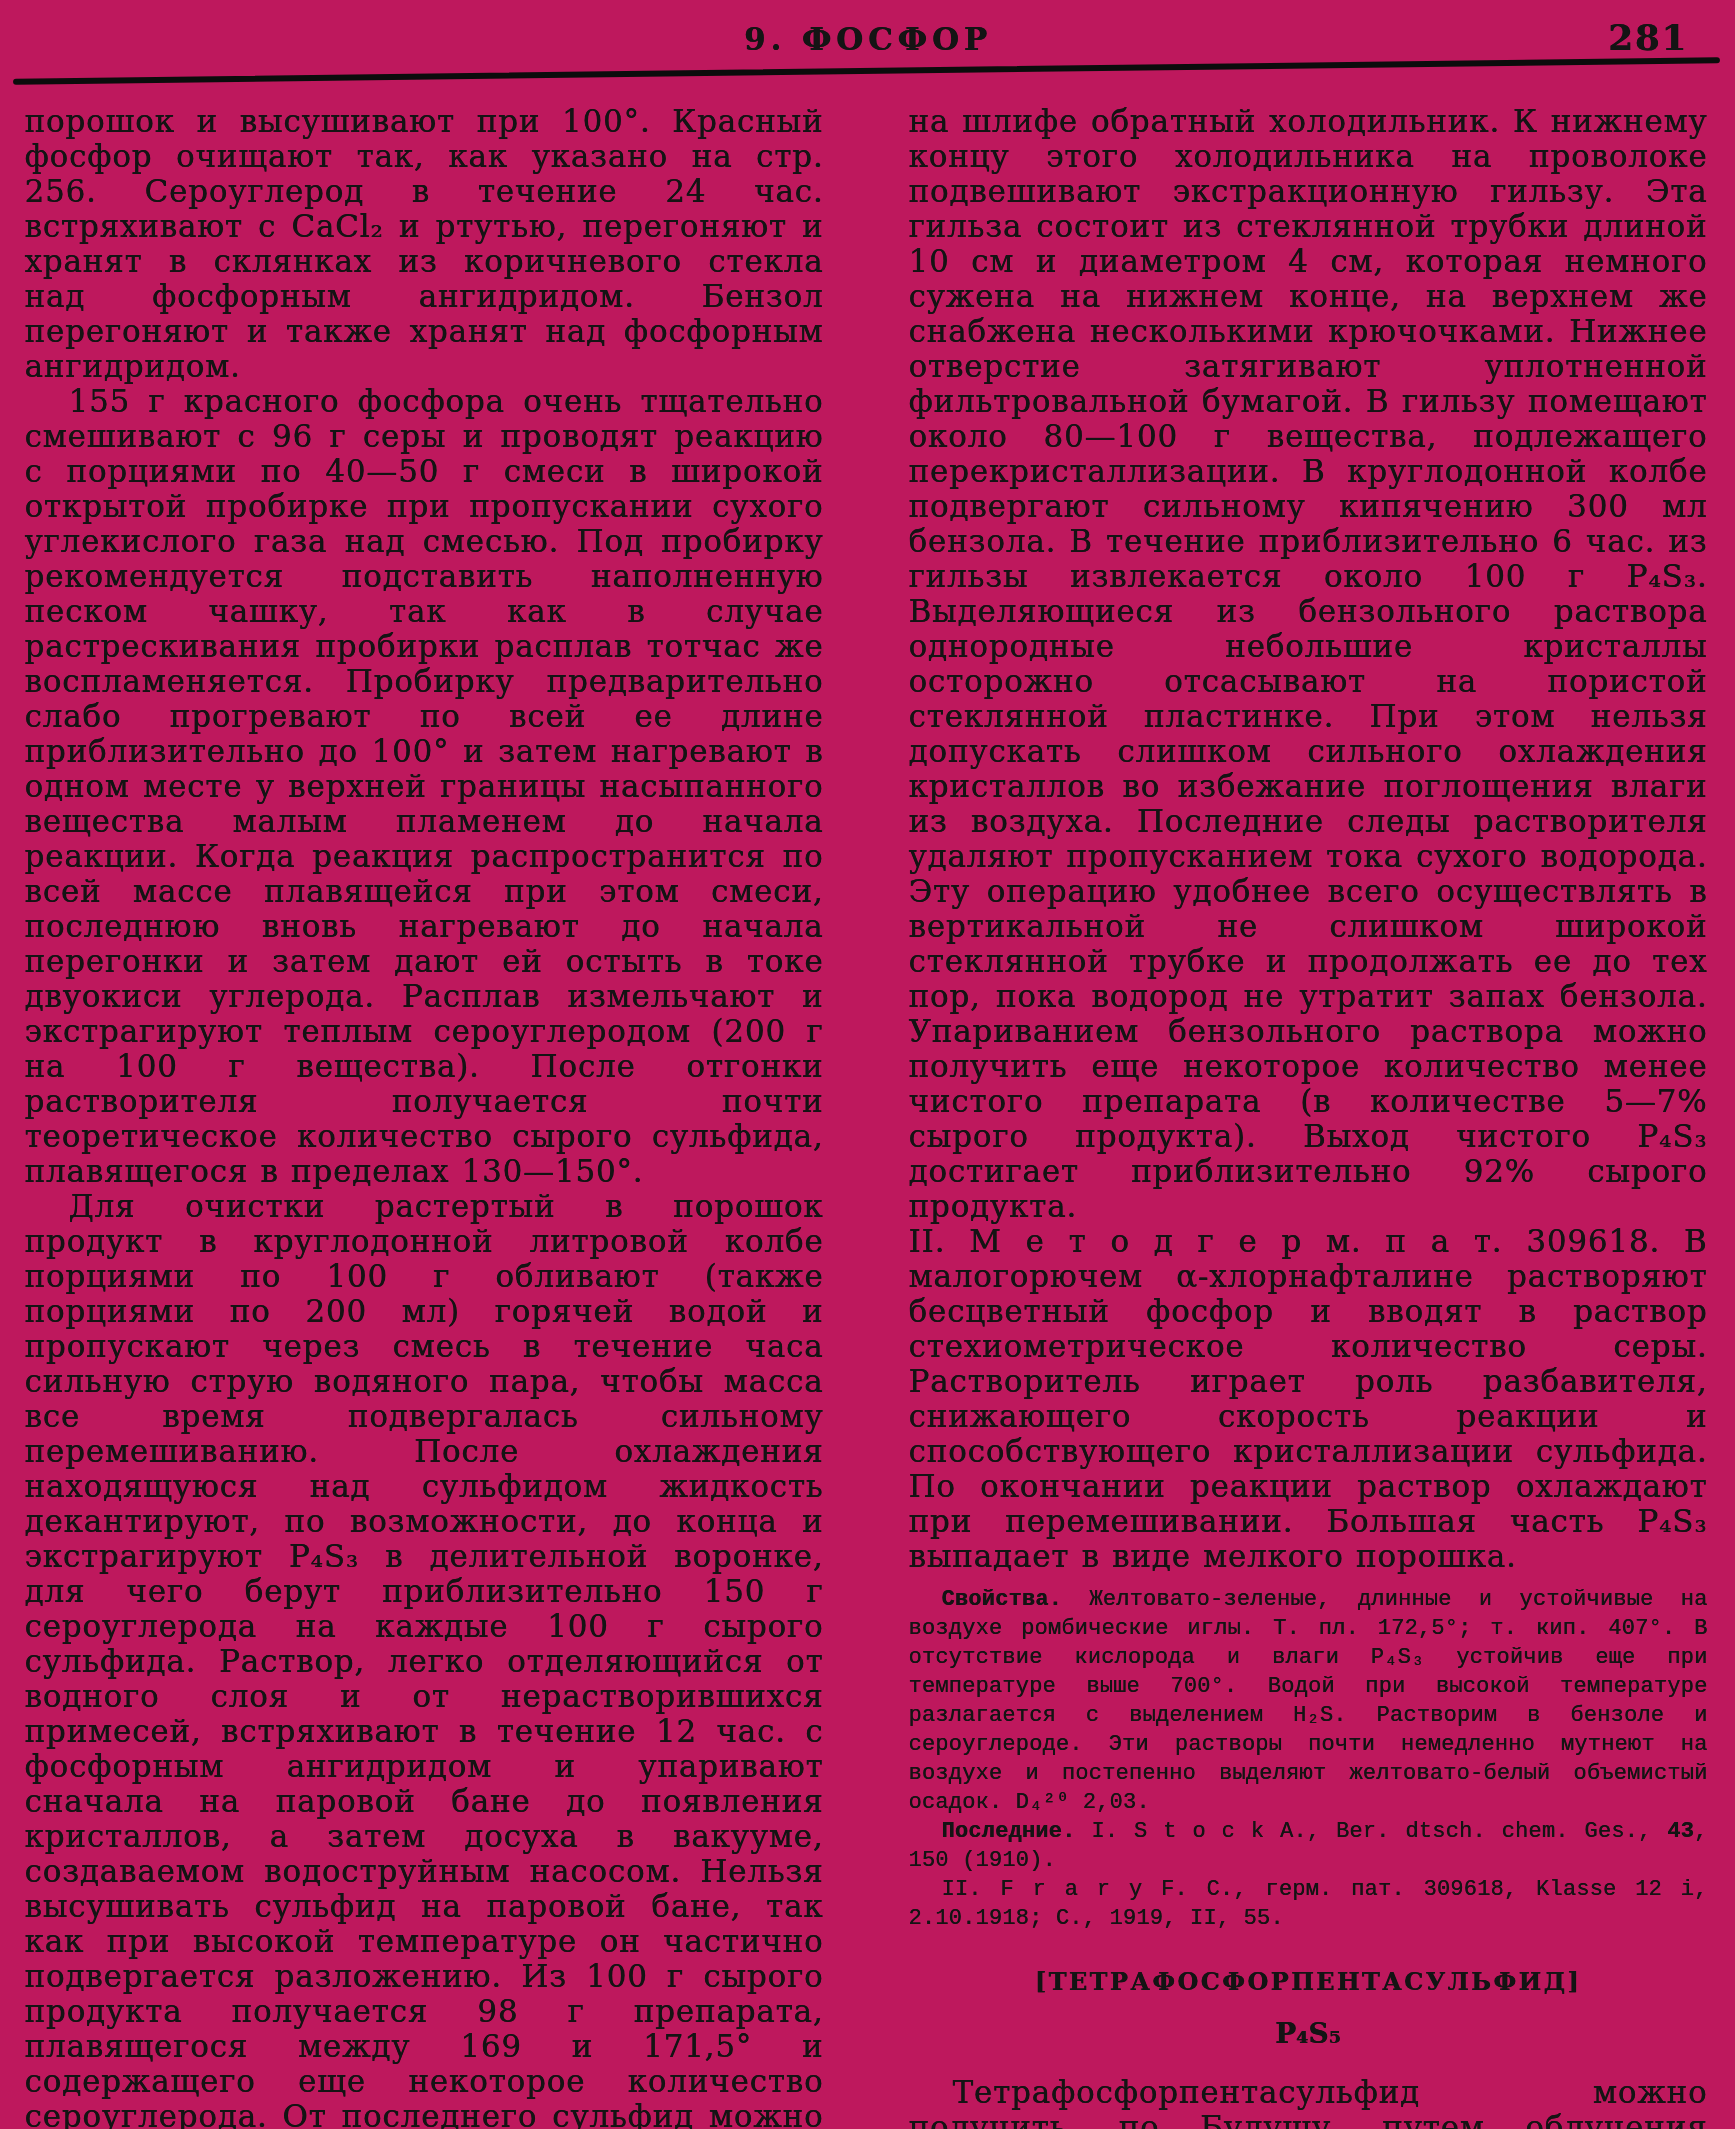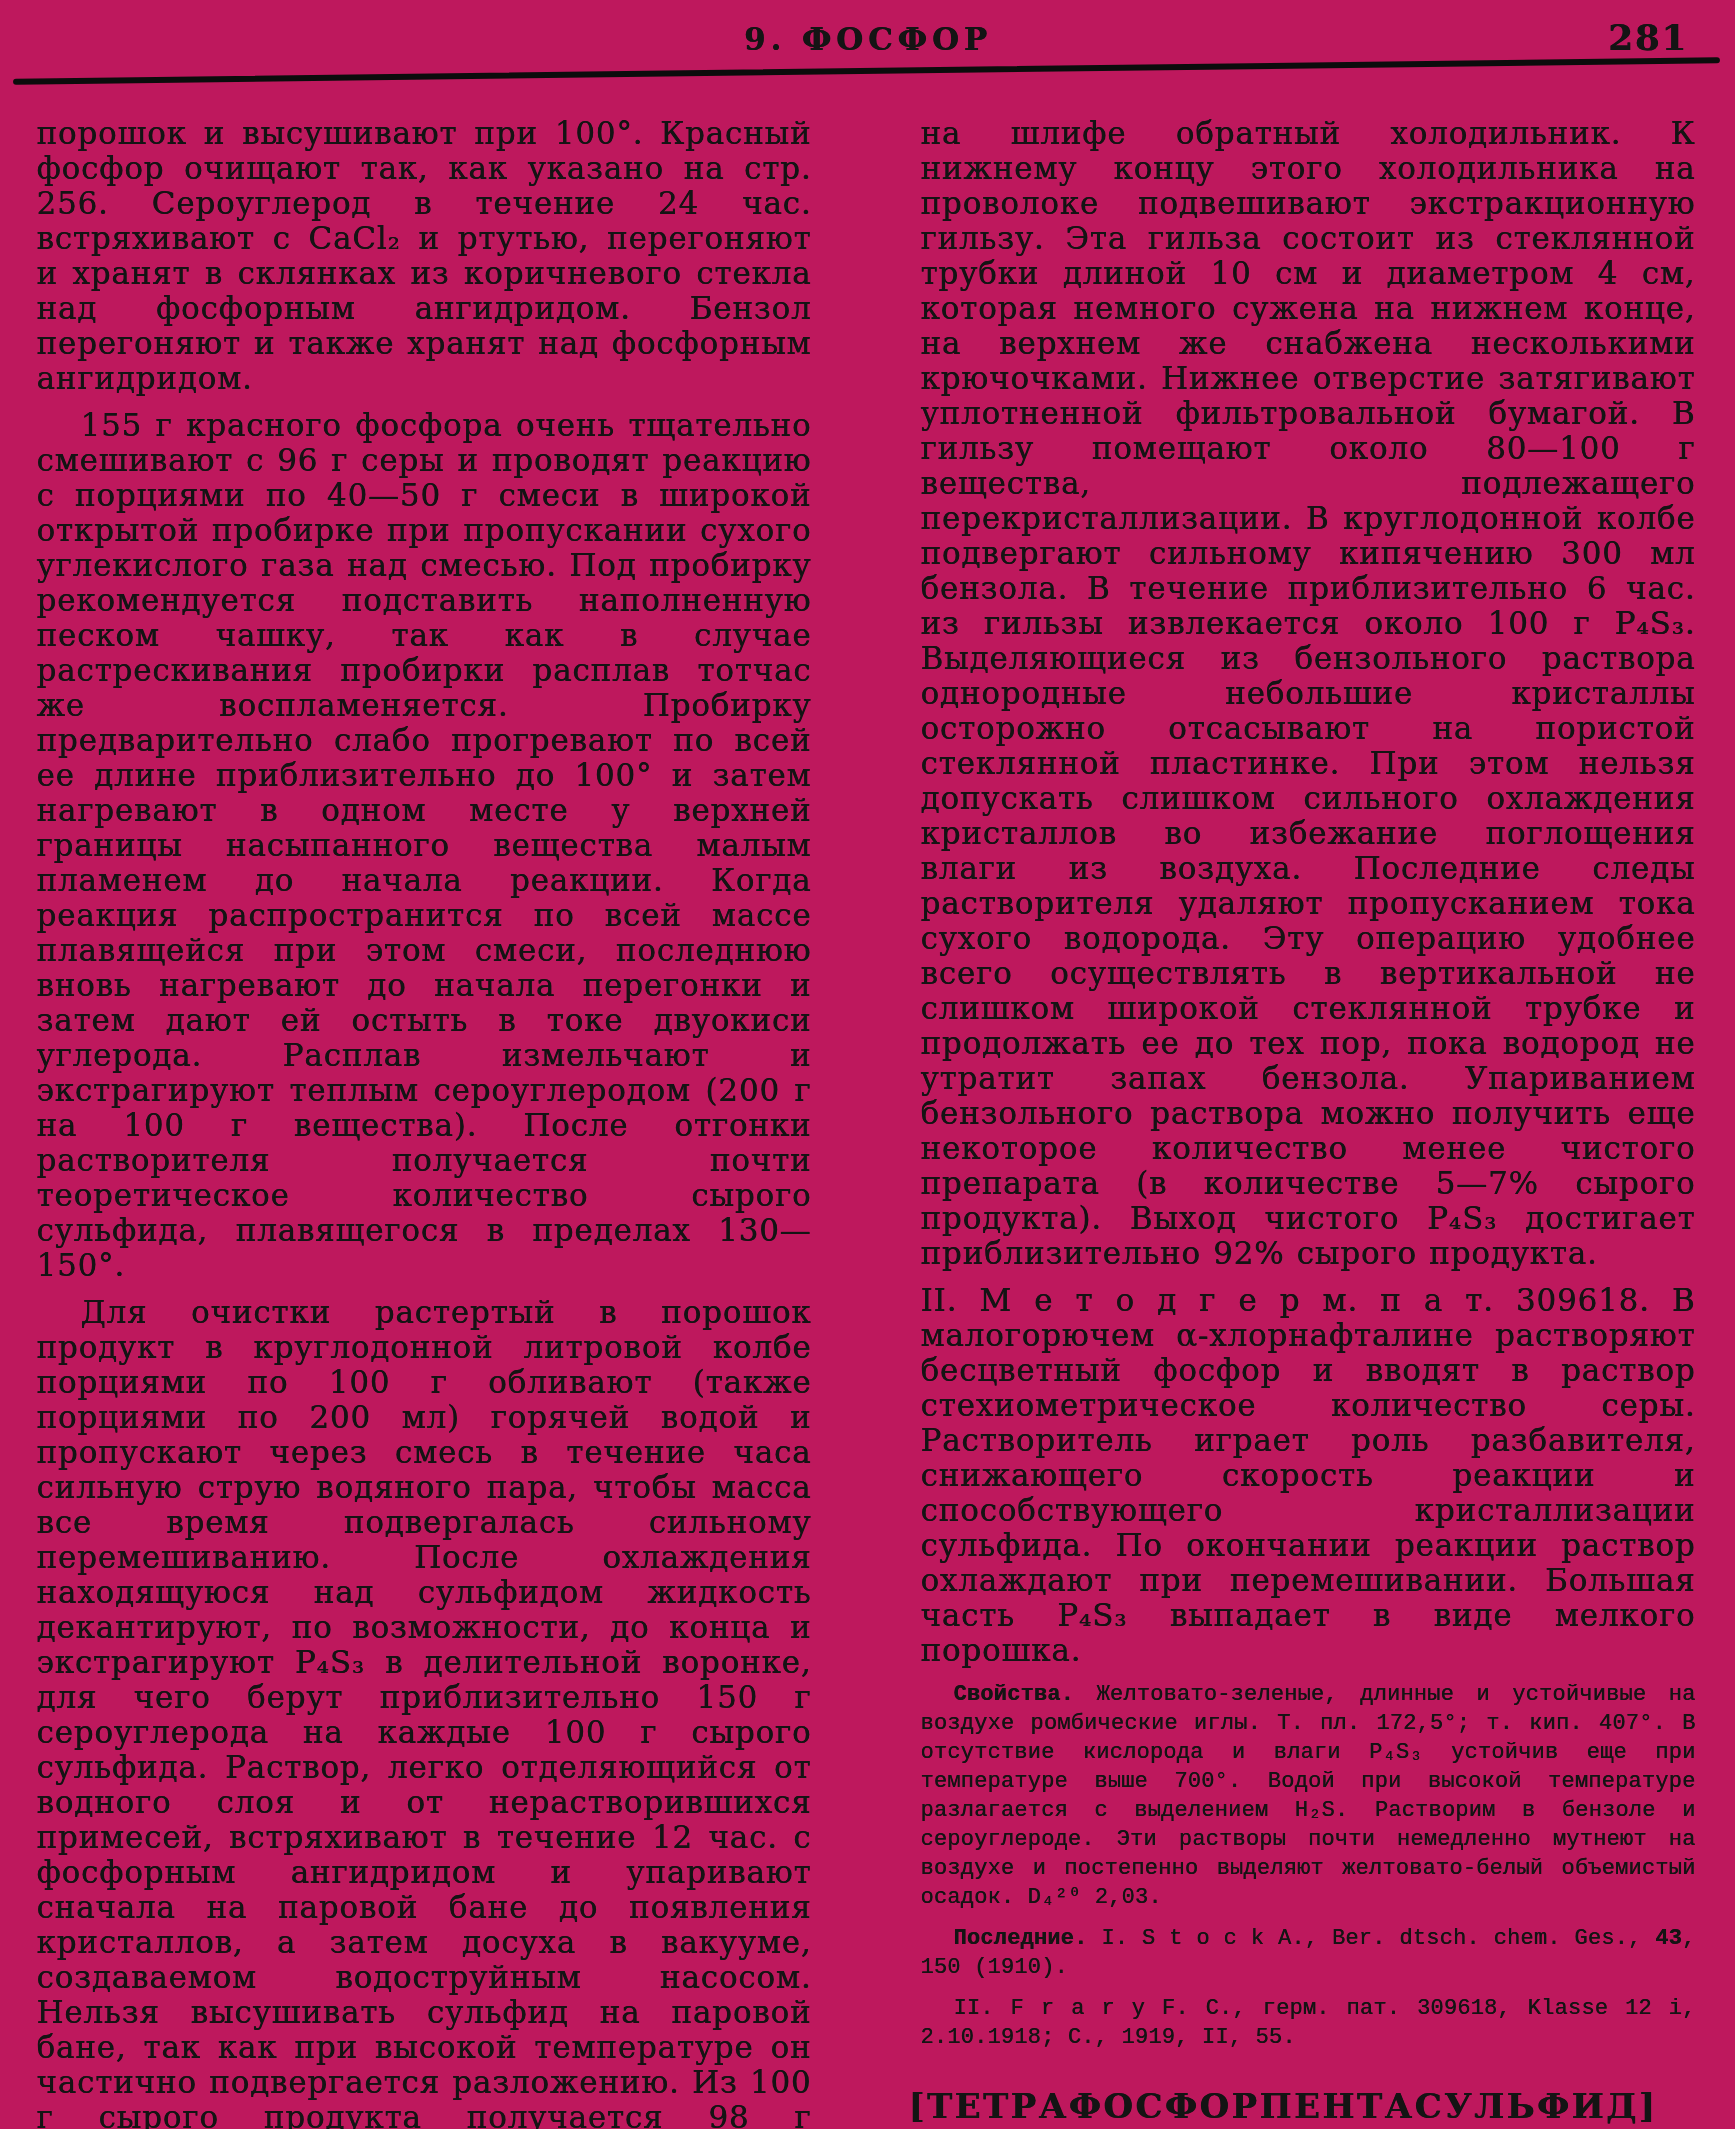--- a/index.html
+++ b/index.html
@@ -27,38 +27,39 @@
     width:1707px;height:5.7px;
     background:#0c0c0c;border-radius:3.3px;
     transform:rotate(-0.72deg);
   }
   .columns{
     position:absolute;top:104px;left:24.4px;
     width:1683px;
     display:flex;gap:85px;
   }
   .col{width:799px;}
-  p{margin:12px;}
+  p{margin:0;}
   .body-par{
     font-size:31px;line-height:35px;
     text-align:justify;
     letter-spacing:0.8px;word-spacing:1.6px;
   }
   .indent{text-indent:44px;}
   .cont-end{text-align-last:justify;}
   .small-par{
     font-size:22px;line-height:29px;
     text-align:justify;letter-spacing:0.2px;font-family:Liberation Mono, monospace;
   }
   .small-par.indent{text-indent:33px;}
   .props{margin-top:11.4px;}
   .lead{font-weight:bold;}
   .section-heading{
     margin:34px 0 0 0;
-    font-size:34px;font-weight:bold;letter-spacing:2.4px;
+    text-align:center;
+    font-size:24px;font-weight:bold;letter-spacing:2.4px;
   }
   .section-formula{
     margin:21px 0 24.4px 0;
     text-align:center;
     font-size:28px;
     font-weight:bold;
   }
 </style>
 </head>
 <body>

